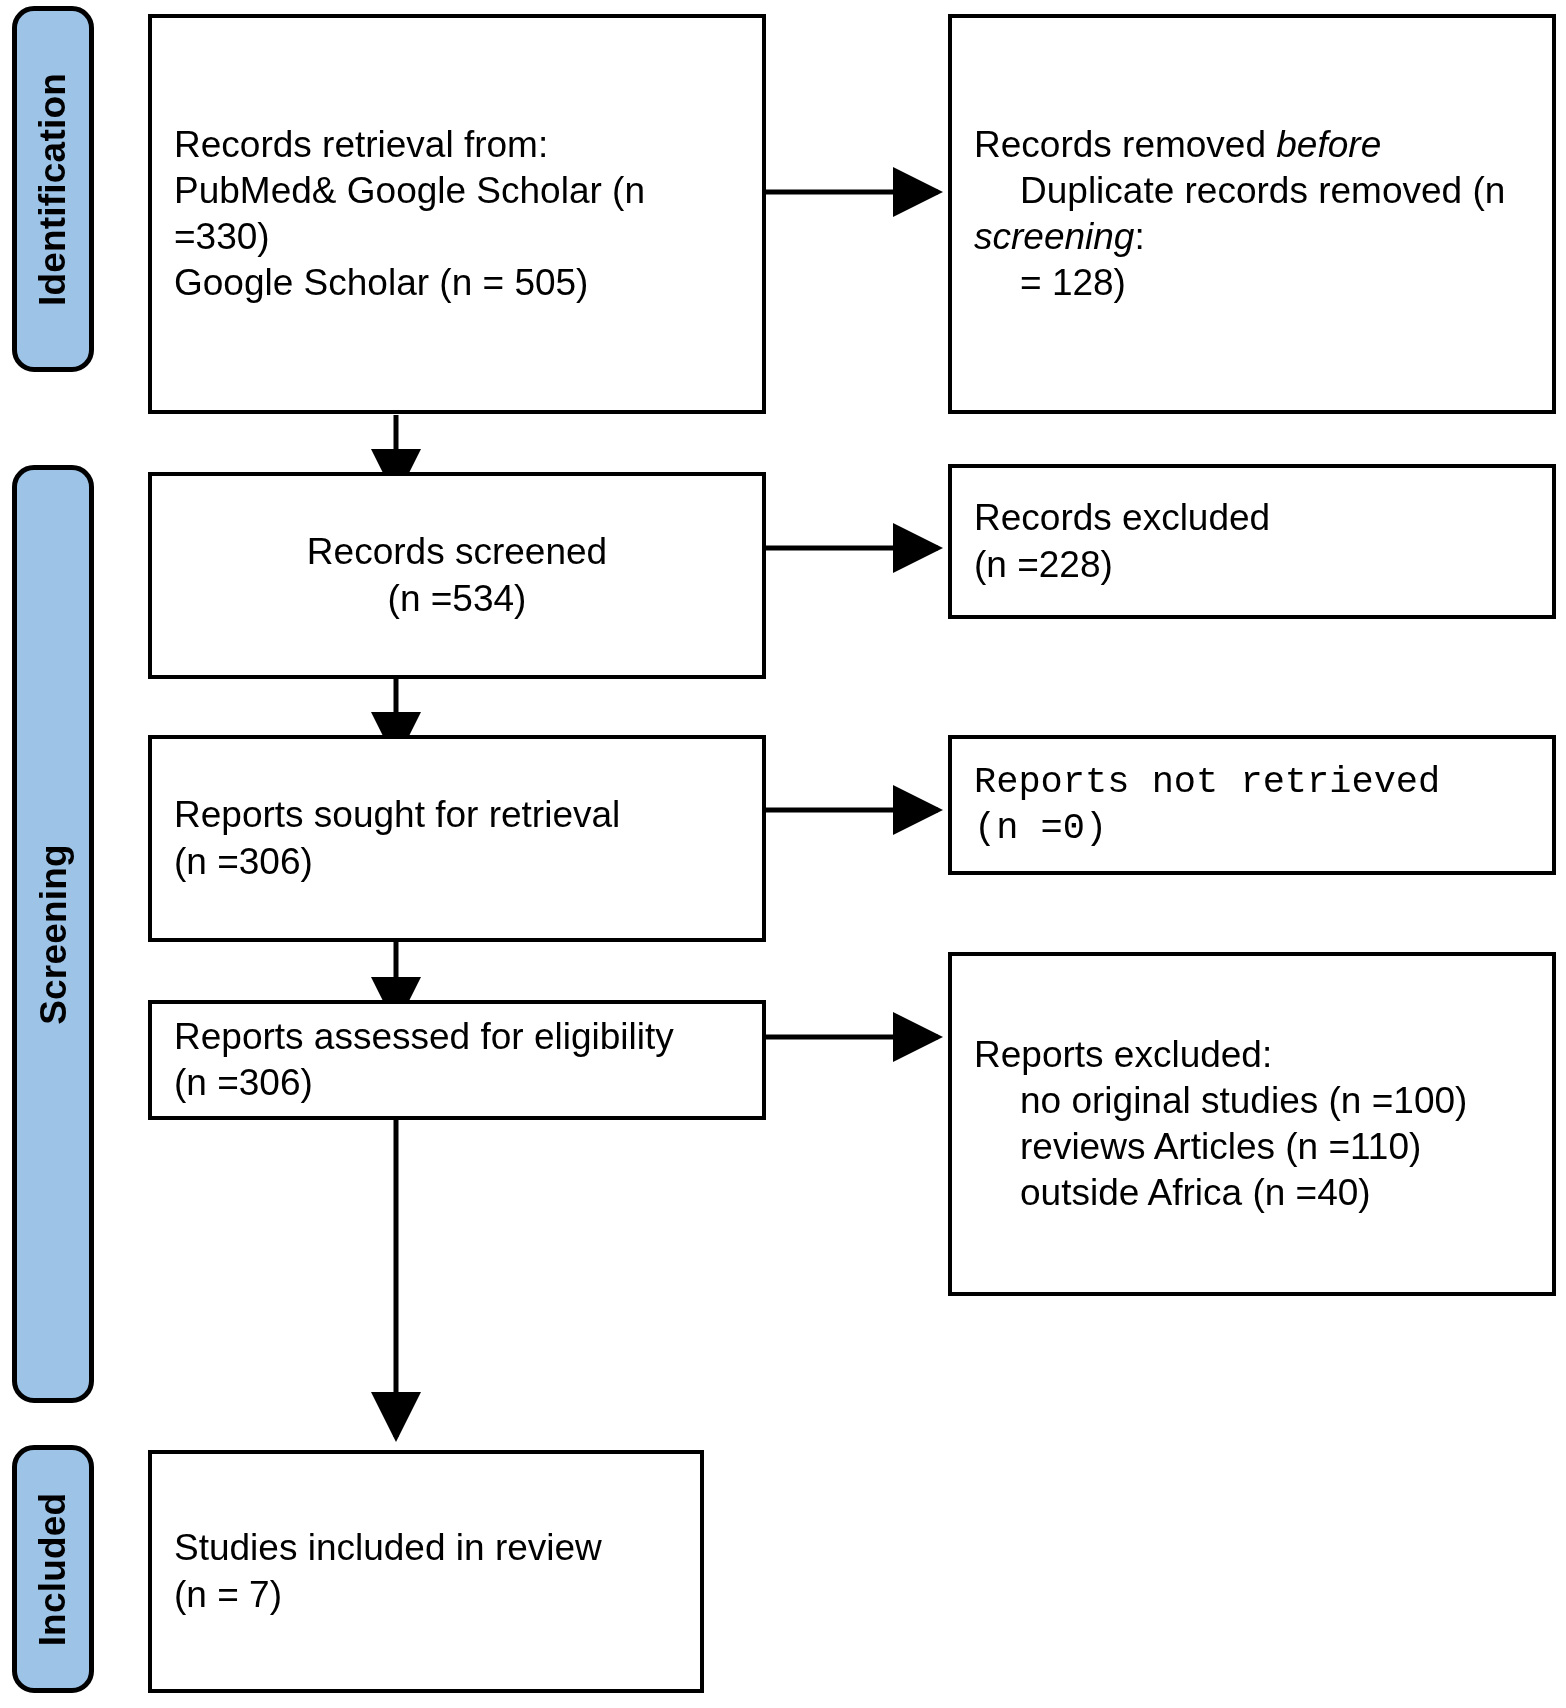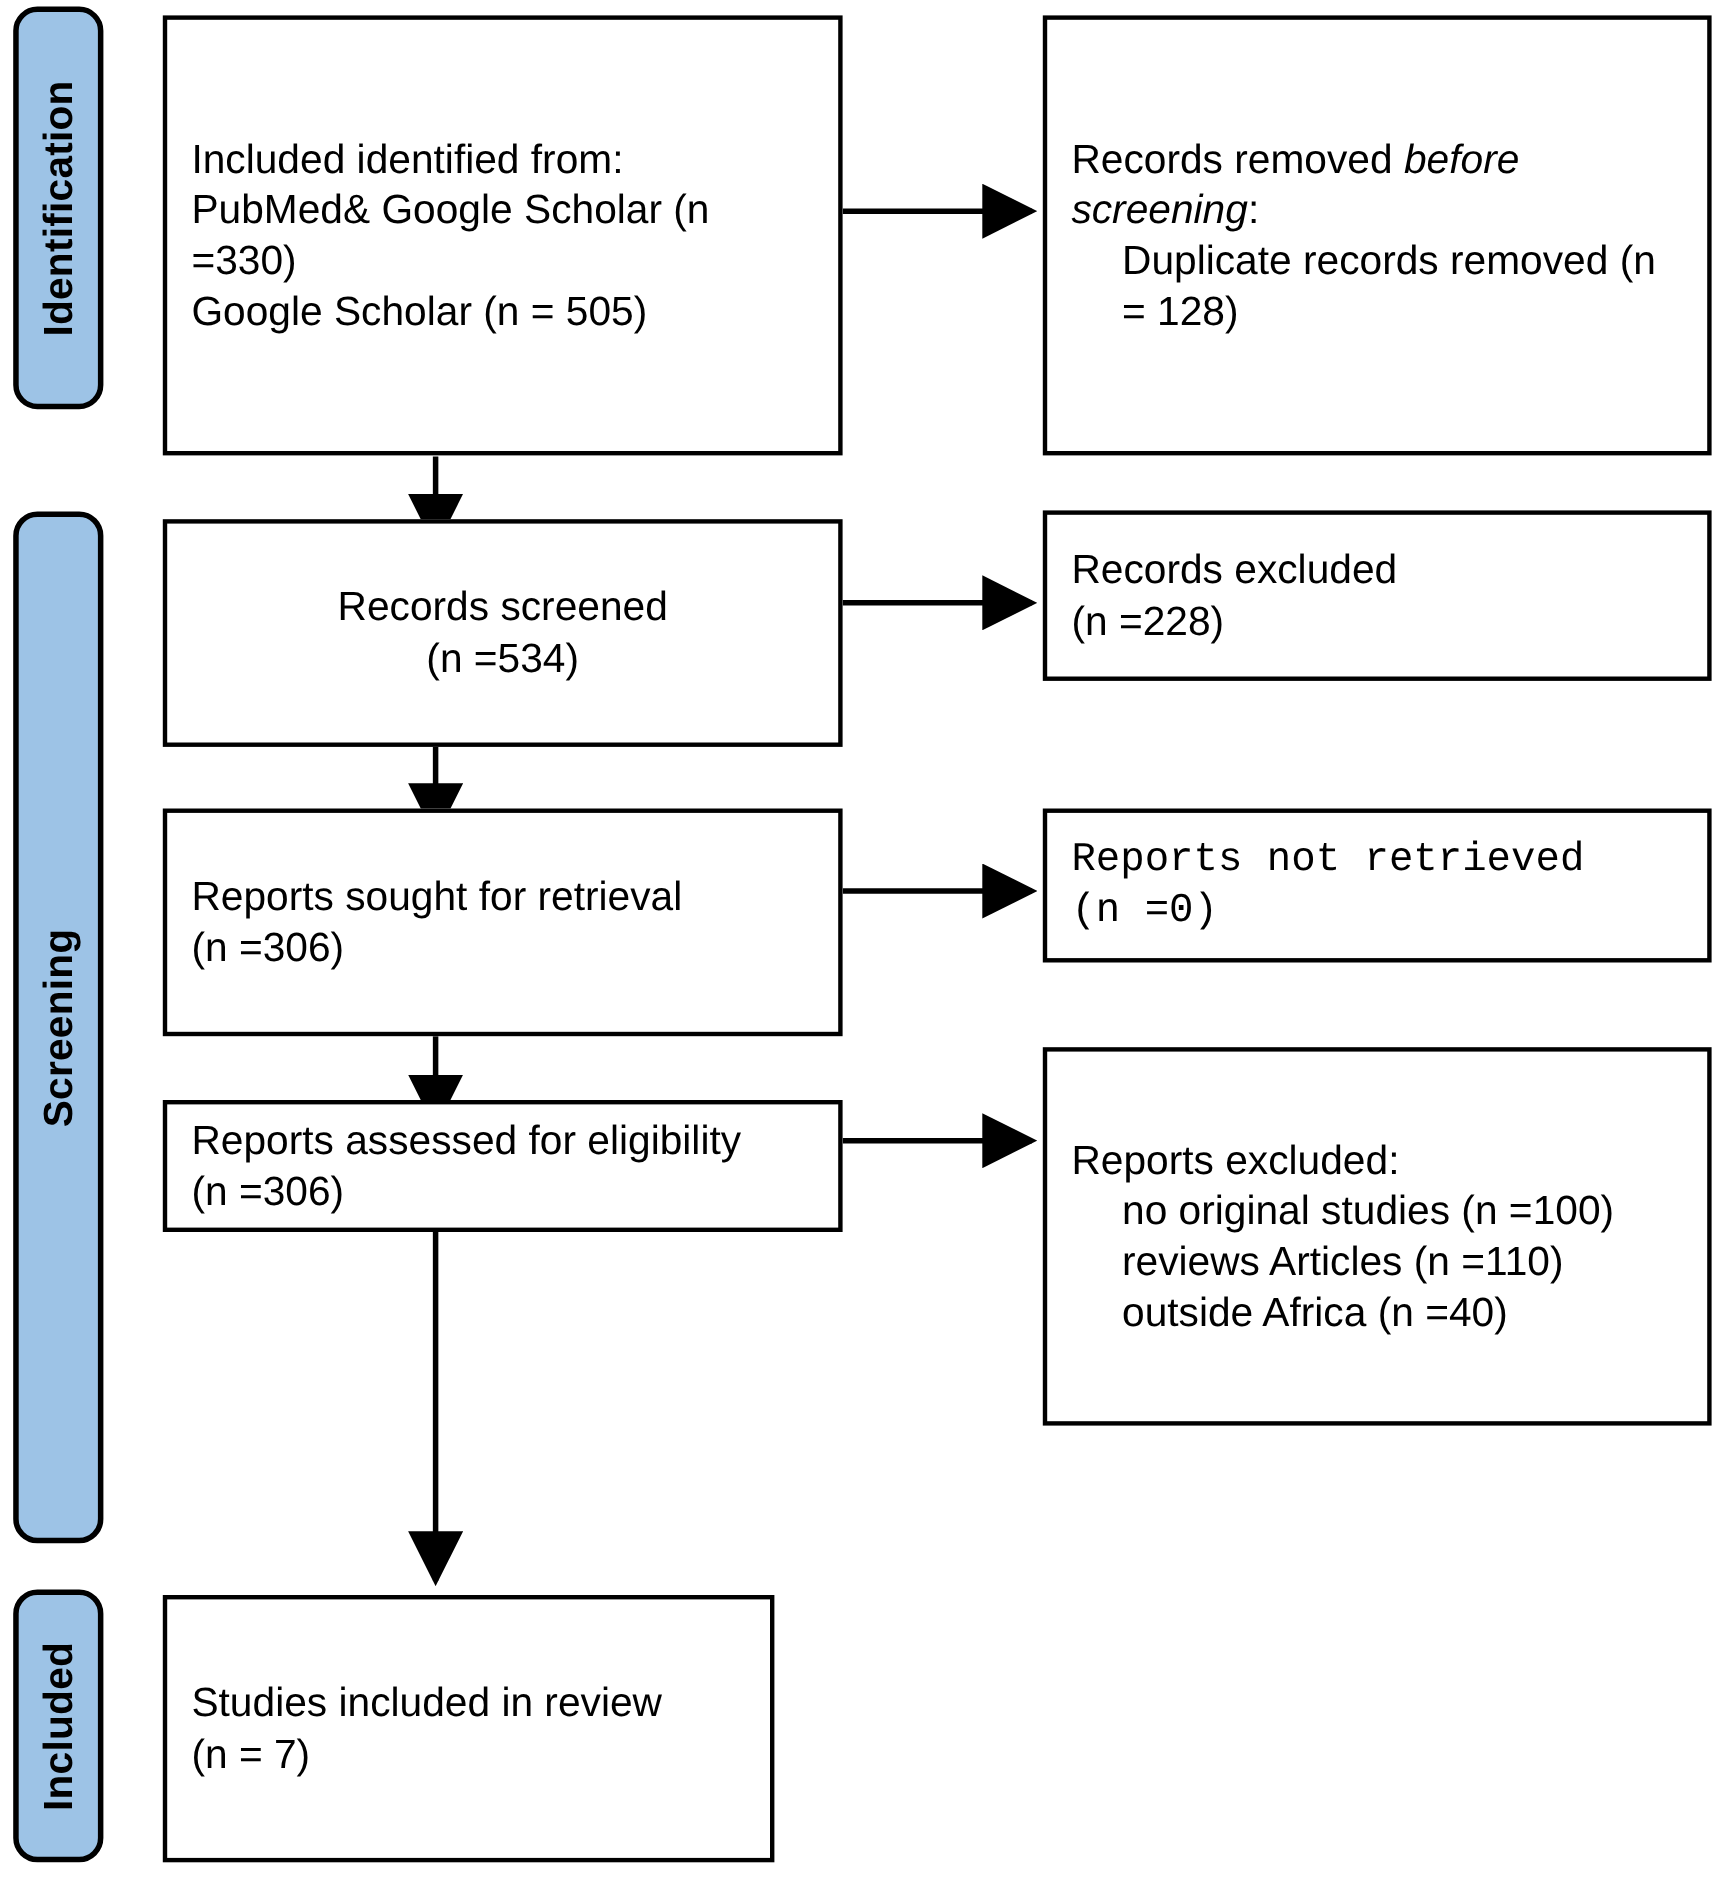--- a/index.html
+++ b/index.html
@@ -108,30 +108,30 @@
 
   <div class="stage-label" style="left:12px; top:465px; width:82px; height:938px;">
     <span class="stage-text">Screening</span>
   </div>
 
   <div class="stage-label" style="left:12px; top:1445px; width:82px; height:248px;">
     <span class="stage-text">Included</span>
   </div>
 
   <div class="flow-box" style="left:148px; top:14px; width:618px; height:400px;">
-    <div class="line">Included identified from:</div>
+    <div class="line">Records retrieval from:</div>
     <div class="line">PubMed&amp; Google Scholar (n</div>
     <div class="line">=330)</div>
     <div class="line">Google Scholar (n = 505)</div>
   </div>
 
   <div class="flow-box" style="left:948px; top:14px; width:608px; height:400px;">
     <div class="line"><span>Records removed </span><span class="ital">before</span></div>
+    <div class="line indent">Duplicate records removed (n</div>
     <div class="line"><span class="ital">screening</span><span>:</span></div>
-    <div class="line indent">Duplicate records removed (n</div>
     <div class="line indent">= 128)</div>
   </div>
 
   <div class="flow-box" style="left:148px; top:472px; width:618px; height:207px;text-align:center;">
     <div class="line">Records screened</div>
     <div class="line">(n =534)</div>
   </div>
 
   <div class="flow-box" style="left:948px; top:464px; width:608px; height:155px;">
     <div class="line">Records excluded</div>

